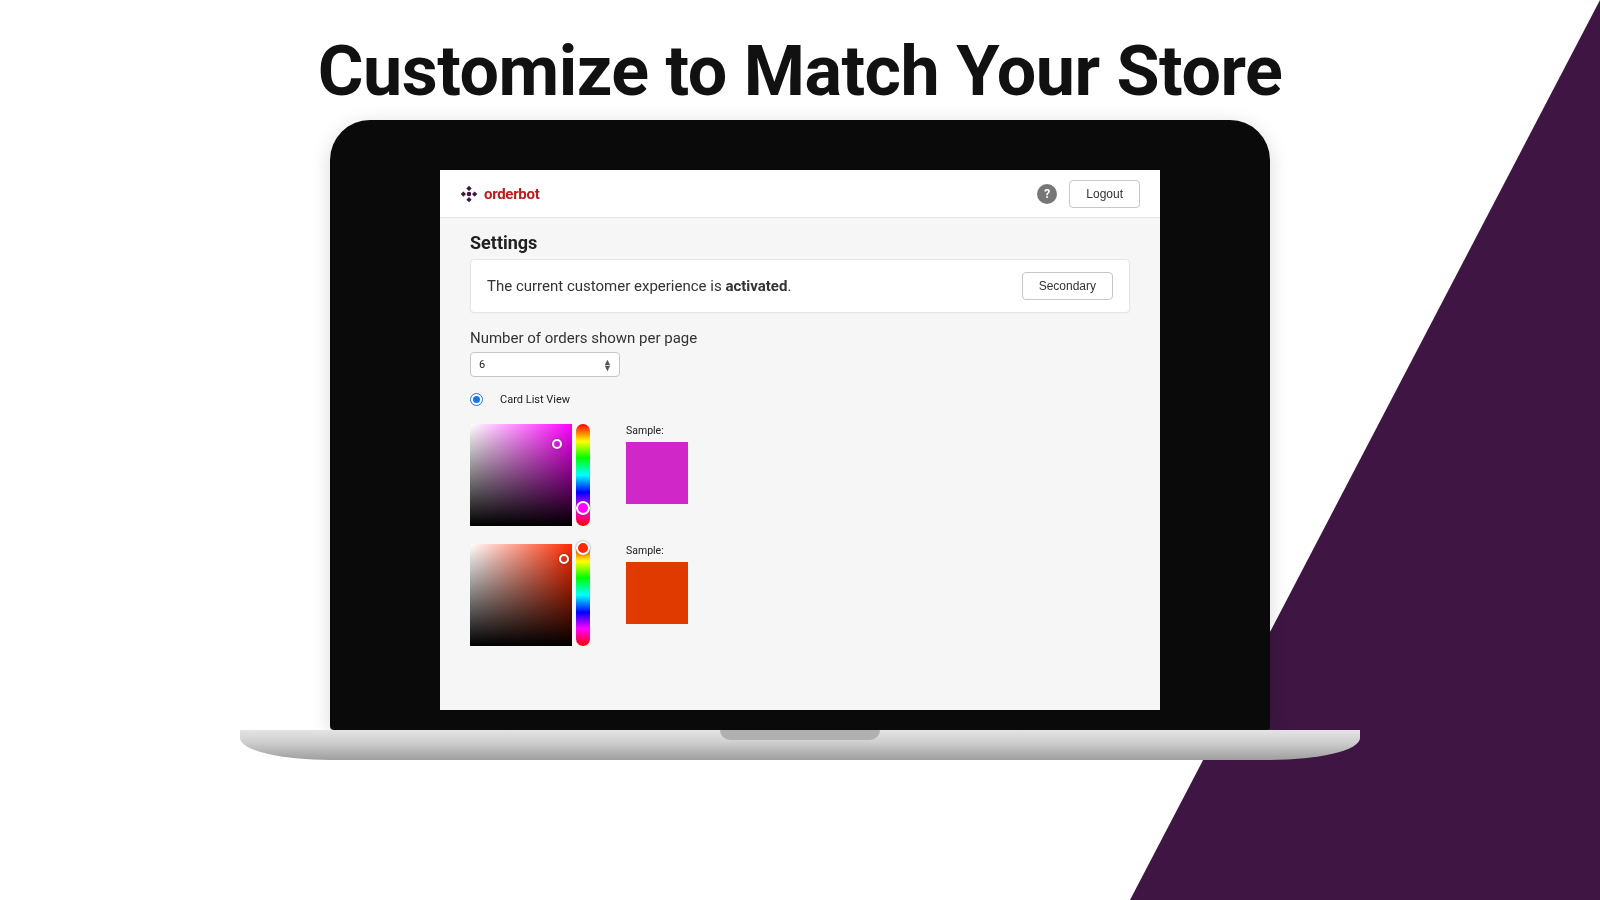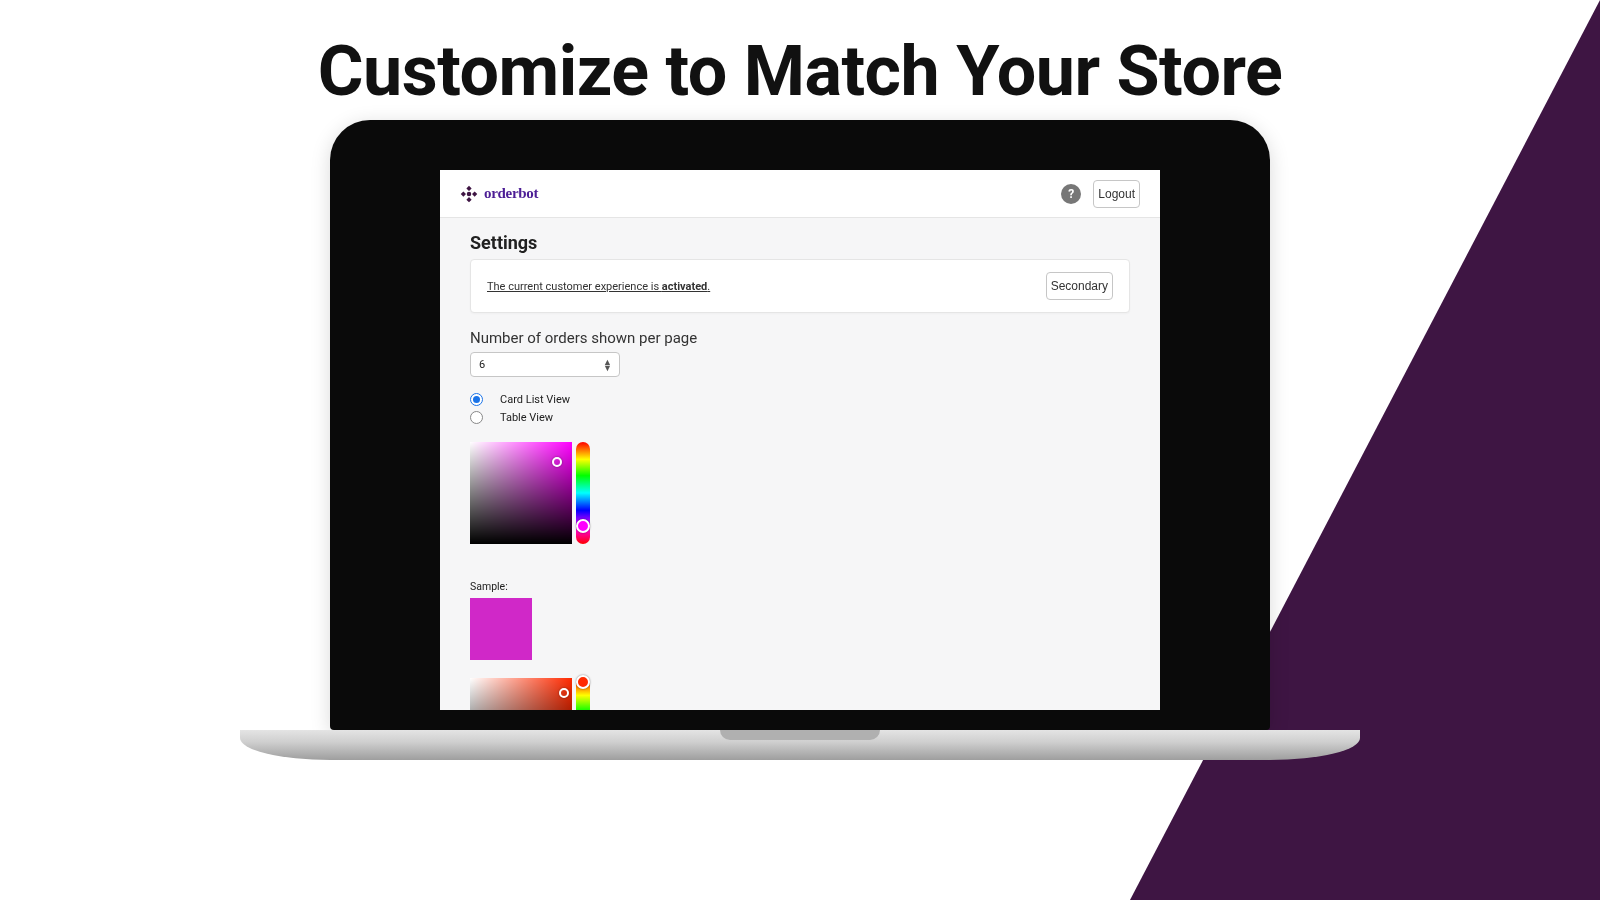--- a/index.html
+++ b/index.html
@@ -71,55 +71,55 @@
   .topbar {
     background: #ffffff;
     border-bottom: 1px solid #e5e5e5;
     height: 48px;
     display: flex;
     align-items: center;
     padding: 0 20px;
     justify-content: space-between;
   }
   .brand { display: flex; align-items: center; gap: 6px; }
-  .brand-name { font-weight: 700; font-size: 15px; color: #4c1d95; letter-spacing: -0.3px; font-family: Liberation Serif, serif; }
+  .brand-name { font-weight: 700; font-size: 15px; color: #b91c1c; letter-spacing: -0.3px; }
   .brand-logo { width: 18px; height: 18px; }
   .top-actions { display: flex; align-items: center; gap: 12px; }
   .help-badge {
     width: 20px; height: 20px; border-radius: 50%;
     background: #777; color: #fff;
     display: flex; align-items: center; justify-content: center;
     font-size: 12px; font-weight: 700;
     cursor: pointer;
   }
   .btn {
     background: #fff;
     border: 1px solid #c6c6c6;
     border-radius: 4px;
-    padding: 6px 4px;
+    padding: 6px 16px;
     font-size: 12px;
     cursor: pointer;
     color: #333;
   }
 
   .page { padding: 14px 30px; }
   .page-title { font-size: 18px; font-weight: 700; margin-bottom: 6px; }
 
   .card {
     background: #fff;
     border: 1px solid #e5e5e5;
     border-radius: 4px;
     padding: 12px 16px;
     margin-bottom: 16px;
     display: flex;
     align-items: center;
     justify-content: space-between;
     box-shadow: 0 1px 2px rgba(0,0,0,0.03);
   }
-  .card-text { font-size: 11px; color: #333; text-decoration: underline; }
+  .card-text { font-size: 15px; color: #333; }
   .card-text b { font-weight: 700; }
 
   .field-label { font-size: 15px; color: #333; margin-bottom: 5px; display: block; }
   .select-wrap { position: relative; width: 150px; margin-bottom: 16px; }
   .select {
     width: 100%;
     background: #fff;
     border: 1px solid #c6c6c6;
     border-radius: 4px;
     padding: 5px 8px;
@@ -136,21 +136,21 @@
   .radio-row { display: flex; align-items: center; gap: 17px; font-size: 11px; margin-top: 5px; cursor: pointer; }
   .radio {
     width: 13px; height: 13px; border-radius: 50%;
     border: 1.5px solid #888; display: inline-flex;
     align-items: center; justify-content: center;
     background: #fff;
   }
   .radio.sel { border-color: #1a73e8; }
   .radio.sel::after { content: ""; width: 7px; height: 7px; border-radius: 50%; background: #1a73e8; }
 
-  .picker-row { display: flex; align-items: flex-start; gap: 36px; margin-bottom: 18px; flex-direction: column; }
+  .picker-row { display: flex; align-items: flex-start; gap: 36px; margin-bottom: 18px; }
   .picker { display: flex; gap: 4px; }
   .sv-panel {
     width: 102px; height: 102px; position: relative;
     cursor: crosshair;
   }
   .sv-white { position: absolute; inset: 0; background: linear-gradient(to right, #fff, rgba(255,255,255,0)); }
   .sv-black { position: absolute; inset: 0; background: linear-gradient(to top, #000, rgba(0,0,0,0)); }
   .sv-handle {
     position: absolute; width: 10px; height: 10px; border-radius: 50%;
     border: 2px solid #fff; box-shadow: 0 0 2px rgba(0,0,0,0.5);
@@ -211,24 +211,20 @@
         <div class="select-wrap">
           <div class="select">6</div>
           <div class="select-caret">▲<br>▼</div>
         </div>
 
         <div class="radio-group">
           <div class="radio-row">
             <span class="radio sel"></span>
             <span>Card List View</span>
           </div>
-          <div class="radio-row">
-            <span class="radio"></span>
-            <span>Table View</span>
-          </div>
         </div>
 
         <div class="picker-row">
           <div class="picker">
             <div class="sv-panel" id="sv1" style="background: rgb(255, 0, 255);">
               <div class="sv-white"></div>
               <div class="sv-black"></div>
               <div class="sv-handle" id="svh1" style="left: 85%; top: 20%;"></div>
             </div>
             <div class="hue">

